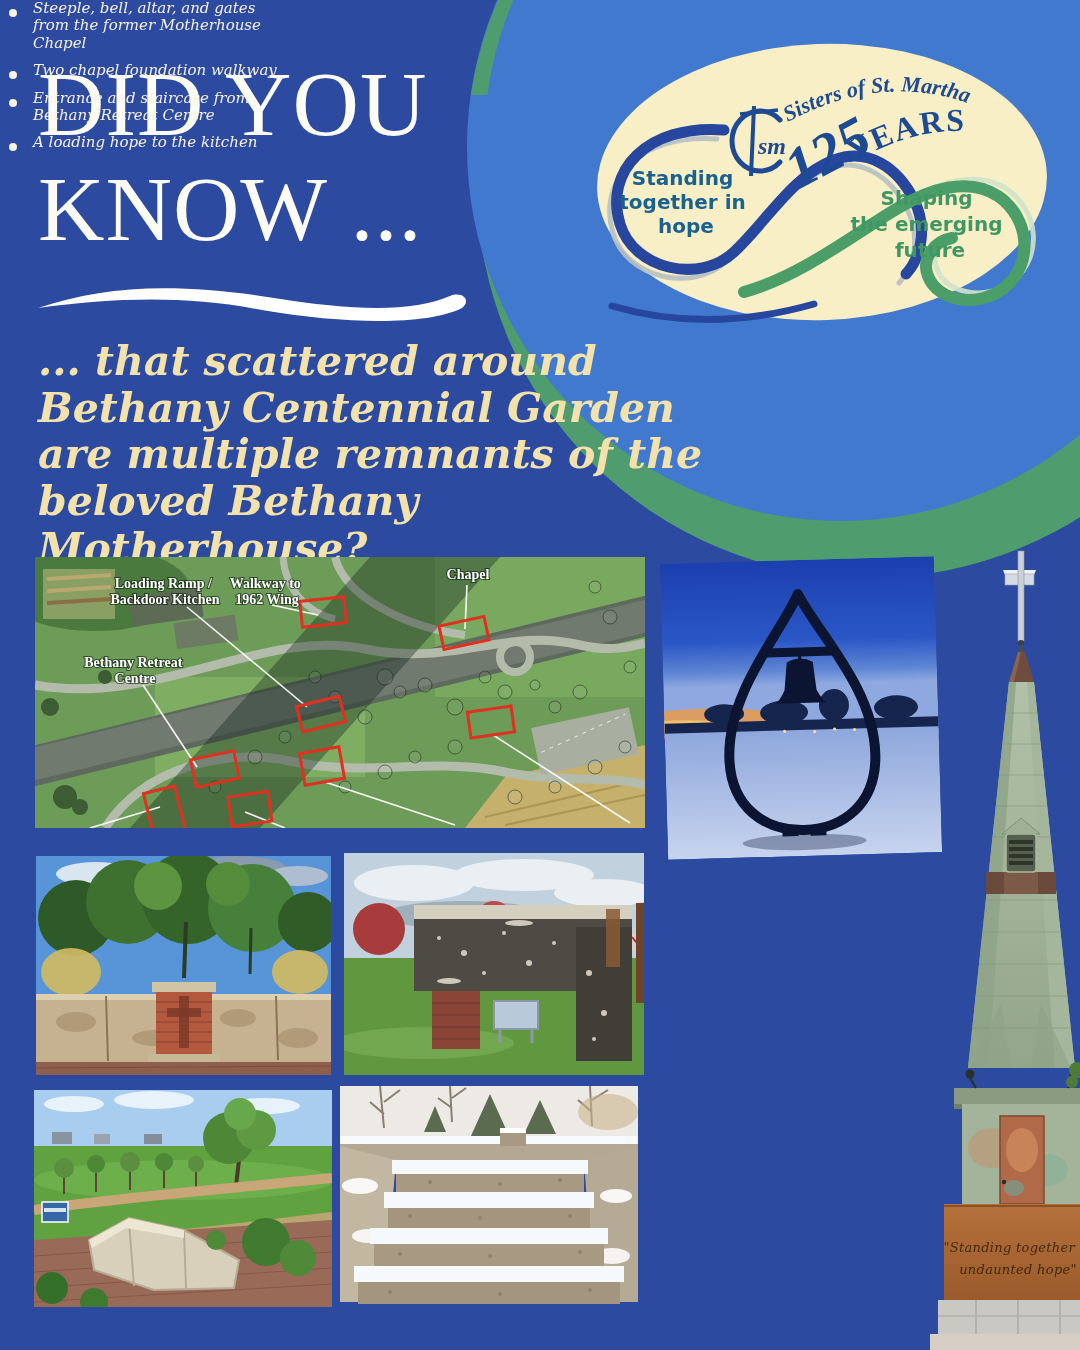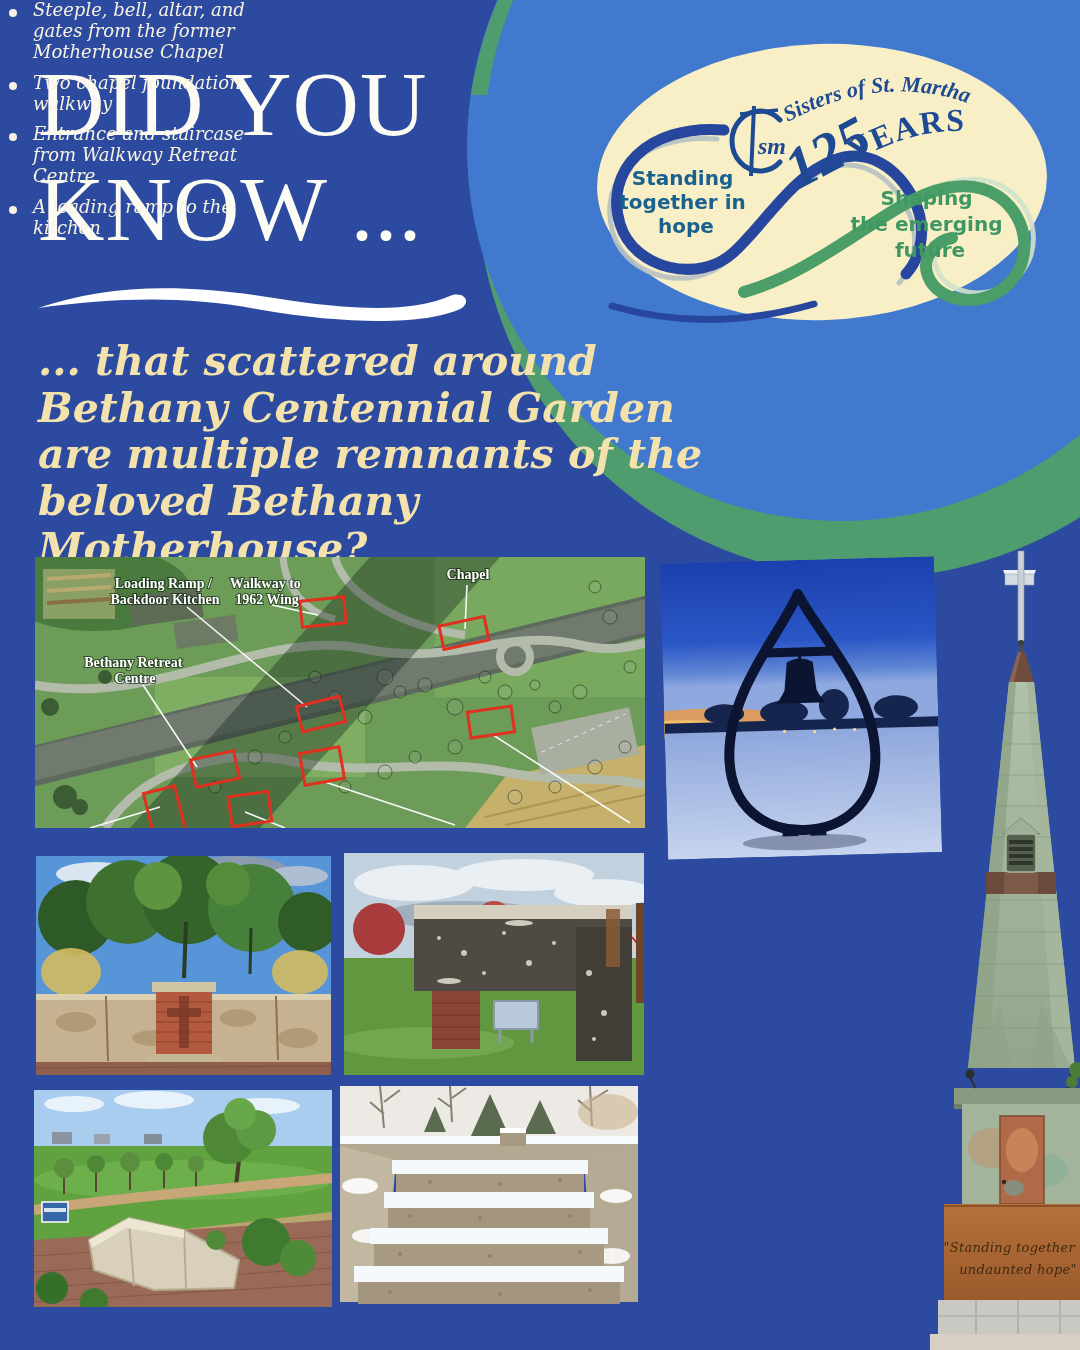--- a/index.html
+++ b/index.html
@@ -10,21 +10,21 @@
   .circle-blue{left:467px;top:-227px;width:748px;height:748px;background:#4179cf;}
   .sliver-clip{left:440px;top:0;width:150px;height:95px;overflow:hidden;}
   .sliver-clip .green-frag{position:absolute;left:27px;top:-228px;width:756px;height:756px;border-radius:50%;background:#4f9c6e;}
   .sliver-clip .blue-frag{position:absolute;left:44px;top:-229px;width:748px;height:748px;border-radius:50%;background:#4179cf;}
 
   .headline{left:38px;top:52px;color:#fdfcf4;font-family:"Liberation Serif",serif;font-size:92px;line-height:1.14;letter-spacing:1px;font-weight:400;}
   .underline-swoosh{left:34px;top:282px;}
   .intro{left:38px;top:338px;width:700px;color:#f3e2ab;font-family:"DejaVu Serif",serif;font-style:italic;font-weight:bold;font-size:41px;line-height:1.14;white-space:pre-line;}
 
   .bullets{left:664px;top:901px;width:288px;margin:0;padding:0;list-style:none;}
-  .bullets li{position:relative;padding-left:33px;margin-bottom:10px;color:#f8f2e0;font-family:"DejaVu Serif",serif;font-style:italic;font-size:18px;line-height:1.16;}
+  .bullets li{position:relative;padding-left:33px;margin-bottom:10px;color:#f8f2e0;font-family:"DejaVu Serif",serif;font-style:italic;font-size:15px;line-height:1.16;}
   .bullets li::before{content:"";position:absolute;left:9px;top:9px;width:8px;height:8px;border-radius:50%;background:#f8f2e0;}
 
   
   .logo-arc{font-family:"Liberation Serif",serif;font-style:italic;font-weight:bold;font-size:22px;fill:#1d4a92;}
   .logo-125{font-family:"Liberation Serif",serif;font-style:italic;font-weight:bold;font-size:58px;fill:#1d4a92;}
   .logo-years{font-family:"Liberation Serif",serif;font-weight:bold;font-size:32px;fill:#1d4a92;letter-spacing:2px;}
   .logo-mono{font-family:"Liberation Serif",serif;font-style:italic;font-weight:bold;font-size:24px;fill:#1d4a92;}
   .logo-tag-left{font-family:"DejaVu Sans",sans-serif;font-weight:bold;font-size:20px;fill:#19618f;text-anchor:middle;}
   .logo-tag-right{font-family:"DejaVu Sans",sans-serif;font-weight:bold;font-size:20px;fill:#3f9763;text-anchor:middle;}
 
@@ -458,22 +458,22 @@
         <circle cx="50" cy="206" r="2"></circle>
           <circle cx="160" cy="208" r="2"></circle>
           <circle cx="250" cy="204" r="2"></circle>
       </g>
     </g>
   </svg>
 
   <ul class="bullets">
     <li> Steeple, bell, altar, and gates from the former Motherhouse Chapel</li>
     <li>Two chapel foundation walkway</li>
-    <li>Entrance and staircase from Walkway Retreat Centre</li>
-    <li>A loading ramp to the kitchen</li>
+    <li>Entrance and staircase from Bethany Retreat Centre</li>
+    <li>A loading hope to the kitchen</li>
   </ul>
 
   <svg class="abs" style="left:926px;top:548px" width="154" height="802" viewBox="0 0 154 802">
     <defs>
       <linearGradient id="verd" x1="0" y1="0" x2="0" y2="1">
         <stop offset="0" stop-color="#b2c1a9"></stop>
           <stop offset="1" stop-color="#93a58b"></stop>
       </linearGradient>
       <linearGradient id="corten" x1="0" y1="0" x2="0" y2="1">
         <stop offset="0" stop-color="#b5713a"></stop>

